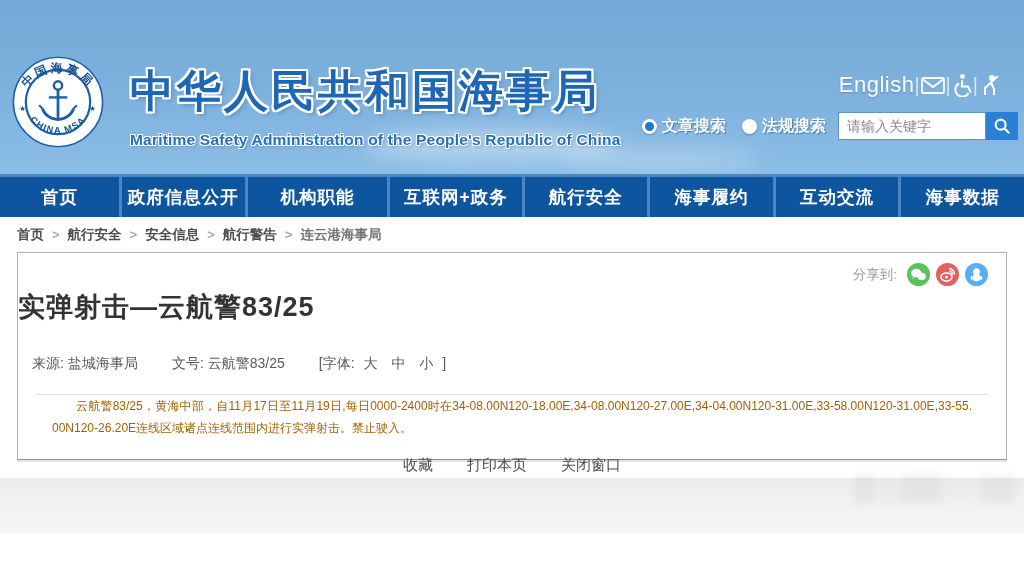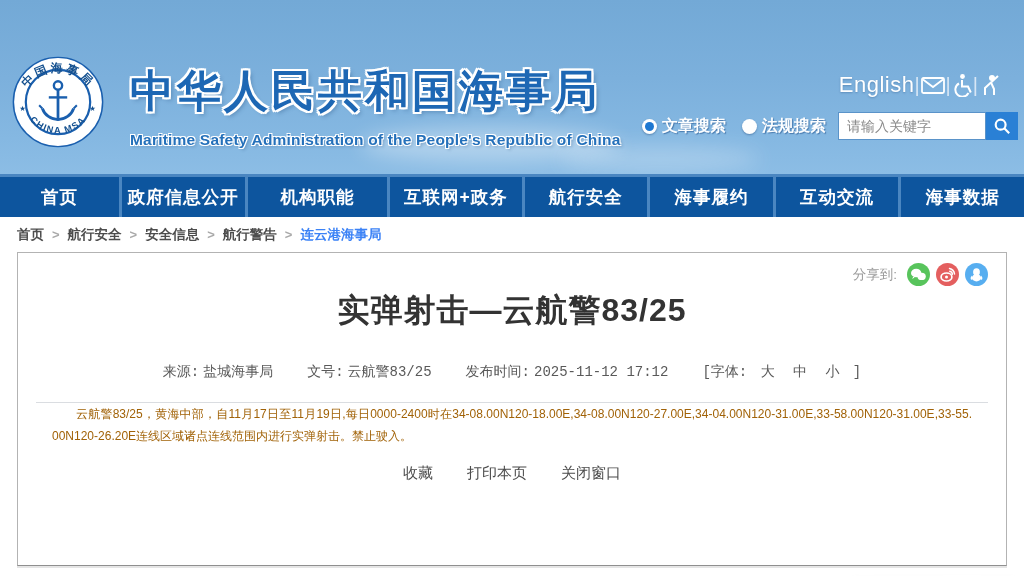--- a/index.html
+++ b/index.html
@@ -69,41 +69,41 @@
     display: flex; align-items: center; justify-content: center; cursor: pointer; letter-spacing: 1px;
   }
   .nav-item:nth-child(3) { flex-grow: 1.14; }
   .nav-item:nth-child(4) { flex-grow: 1.07; }
   .nav-item:nth-child(1) { flex-grow: .97; }
 
   
   .breadcrumb { height: 35px; background: #fff; display: flex; align-items: center; padding-left: 17px; }
   .crumb { font-size: 13.5px; font-weight: bold; color: #4d4d4d; cursor: pointer; }
   .crumb-sep { font-size: 13px; color: #a9a9a9; margin: 0 8px; font-weight: bold; }
-  .crumb.current { color: #3b82f6; cursor: default; }
+  .crumb.current { color: #737373; cursor: default; }
 
   
   .content-wrap { background: #fff; padding: 0 17px; }
   .article-box {
-    position: relative; height: 314px; background: #fff;
+    position: relative; height: 208px; background: #fff;
     border: 1px solid #b3b3b3; border-bottom-color: #8f8f8f;
     box-shadow: 0 2px 0 rgba(180,180,180,.35);
   }
   .share-row {
     position: absolute; top: 10px; right: 18px;
     display: flex; align-items: center; gap: 6px;
   }
   .share-label { font-size: 13.5px; color: #9a9a9a; margin-right: 4px; }
   .share-icon { width: 23px; height: 23px; border-radius: 50%; display: inline-flex; cursor: pointer; }
 
-  .article-title { margin-top: 36px; text-align: center; font-size: 32px; font-weight: bold; color: #333; letter-spacing: 1px; }
+  .article-title { margin-top: 36px; text-align: left; font-size: 27px; font-weight: bold; color: #333; letter-spacing: 1px; }
 
   .meta-row {
-    margin-top: 22px; display: flex; justify-content: center; align-items: center;
-    font-size: 14px; color: #595959; gap: 6px; font-family: Liberation Mono, monospace;
+    margin-top: 22px; display: flex; justify-content: flex-start; align-items: center;
+    font-size: 14px; color: #595959; gap: 6px;
   }
   .meta-group { margin: 0 14px; white-space: nowrap; }
   .meta-label { margin-right: 4px; }
   .font-links { margin: 8px 14px; white-space: nowrap; }
   .font-link { cursor: pointer; margin: 0 5px; }
 
   .divider { margin: 13px 18px 0 18px; border-top: 1px solid #dadde1; }
 
   .article-body {
     margin: 0 34px 0 34px; font-size: 12px; color: #a16207; line-height: 1.85;
@@ -271,23 +271,20 @@
 
       <div class="article-title">实弹射击—云航警83/25</div>
 
       <div class="meta-row">
         <span class="meta-group">
           <span class="meta-label">来源:</span><span>盐城海事局</span>
         </span>
         <span class="meta-group">
           <span class="meta-label">文号:</span><span>云航警83/25</span>
         </span>
-        <span class="meta-group">
-          <span class="meta-label">发布时间:</span><span>2025-11-12 17:12</span>
-        </span>
         <span class="font-links">
           <span>[字体:</span>
           <span class="font-link">大</span>
           <span class="font-link">中</span>
           <span class="font-link">小</span>
           <span>]</span>
         </span>
       </div>
 
       <div class="divider"></div>

